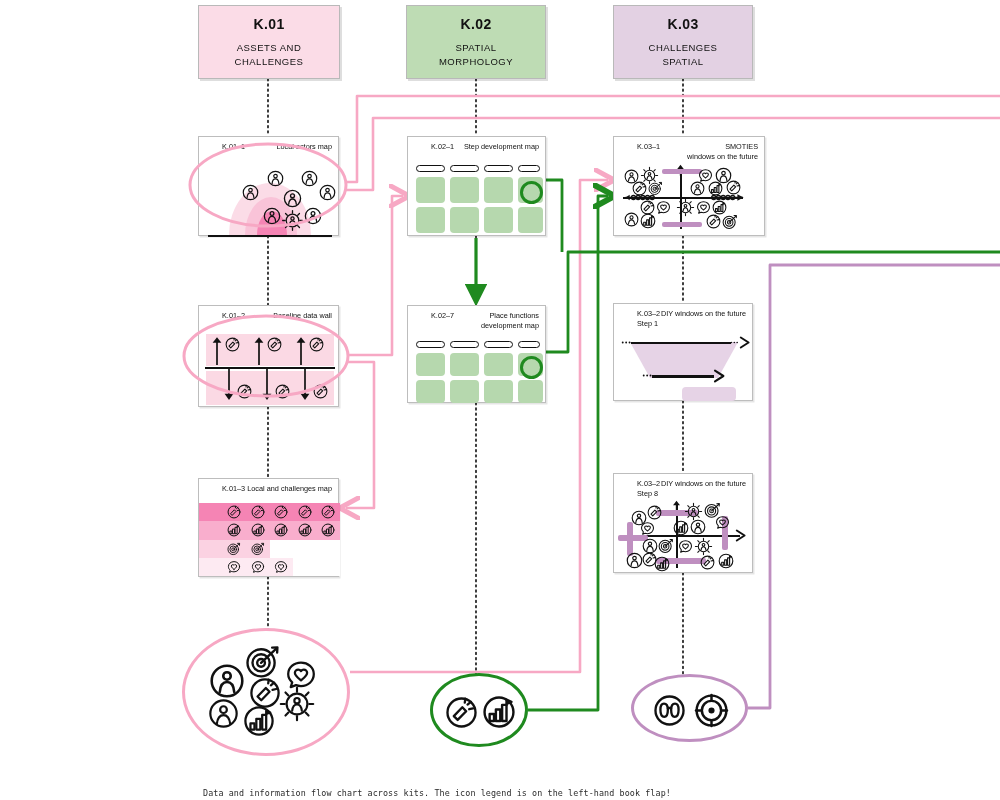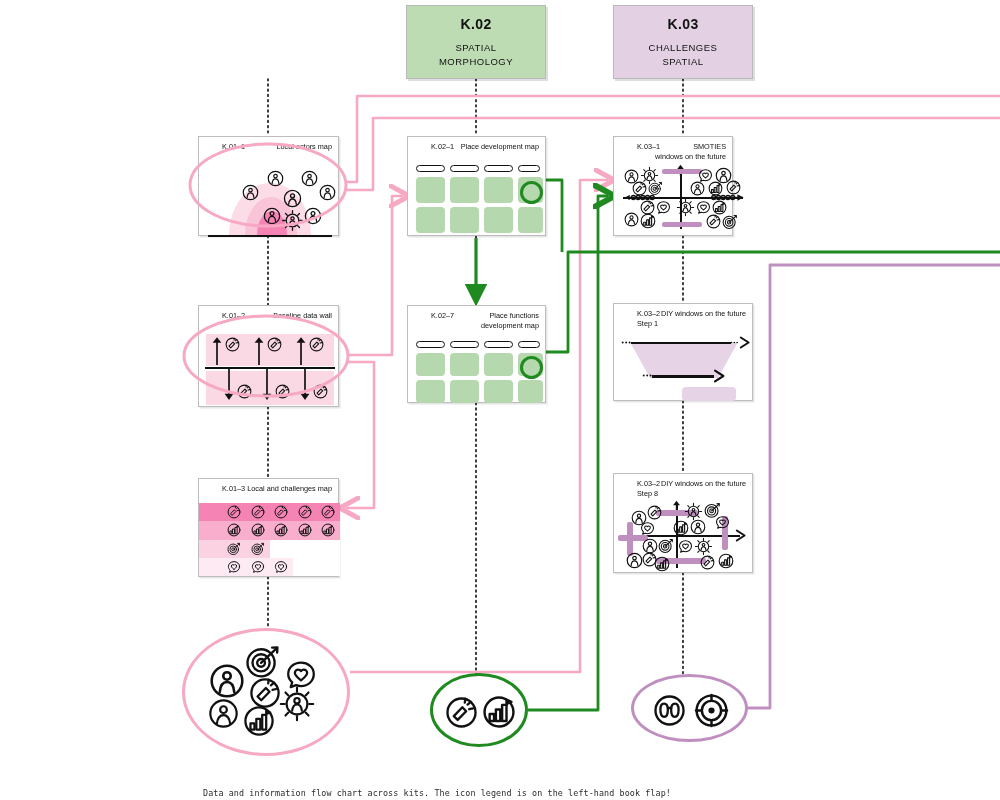--- a/index.html
+++ b/index.html
@@ -107,20 +107,27 @@
       <path d="M536,352 L568,352 L568,252 L1000,252"></path>
 
       <path d="M528,710 L598,710 L598,196 L608,196" marker-end="url(#mkGreen)"></path>
     </g>
 
     <g fill="none" stroke="#bf8fc0" stroke-width="2.8" stroke-linejoin="round">
       <path d="M748,708 L770,708 L770,265 L1000,265"></path>
     </g>
   </svg>
 
+  <div class="kit" style="left:198px;top:5px;width:142px;height:74px;background:#fbdce7;">
+    <div class="code">K.01</div>
+    <div class="nm">
+      <div>ASSETS AND</div>
+      <div>CHALLENGES</div>
+    </div>
+  </div>
 
   <div class="kit" style="left:406px;top:5px;width:140px;height:74px;background:#bedcb4;">
     <div class="code">K.02</div>
     <div class="nm">
       <div>SPATIAL</div>
       <div>MORPHOLOGY</div>
     </div>
   </div>
 
   <div class="kit" style="left:613px;top:5px;width:140px;height:74px;background:#e3d1e3;">
@@ -517,21 +524,21 @@
             </span>
           </div>
           <div class="cell" style="background: rgb(255, 255, 255); position: relative;"></div>
           <div class="cell" style="background: rgb(255, 255, 255); position: relative;"></div>
         </div>
     </div>
   </div>
 
   <div class="card" style="left:407px;top:136px;width:139px;height:100px;">
     <div class="cid">K.02–1</div>
-    <div class="ctitle">Place development map</div>
+    <div class="ctitle">Step development map</div>
     <div class="body">
       <div class="pill" style="left:8px;top:6px;width:29px;height:7px;"></div>
       <div class="pill" style="left:42px;top:6px;width:29px;height:7px;"></div>
       <div class="pill" style="left:76px;top:6px;width:29px;height:7px;"></div>
       <div class="pill" style="left:110px;top:6px;width:22px;height:7px;"></div>
 
       <div class="sq" style="left:8px;top:18px;width:29px;height:26px;"></div>
       <div class="sq" style="left:42px;top:18px;width:29px;height:26px;"></div>
       <div class="sq" style="left:76px;top:18px;width:29px;height:26px;"></div>
       <div class="sq" style="left:110px;top:18px;width:25px;height:26px;"></div>
@@ -562,21 +569,21 @@
       <div class="sq" style="left:110px;top:15px;width:25px;height:23px;"></div>
       <div class="sq" style="left:8px;top:42px;width:29px;height:23px;"></div>
       <div class="sq" style="left:42px;top:42px;width:29px;height:23px;"></div>
       <div class="sq" style="left:76px;top:42px;width:29px;height:23px;"></div>
       <div class="sq" style="left:110px;top:42px;width:25px;height:23px;"></div>
 
       <div class="ring" style="left:112px;top:18px;width:17px;height:17px;"></div>
     </div>
   </div>
 
-  <div class="card" style="left:613px;top:136px;width:120px;height:100px;">
+  <div class="card" style="left:613px;top:136px;width:152px;height:100px;">
     <div class="cid">K.03–1</div>
     <div class="ctitle">
       <div>SMOTIES</div>
       <div>windows on the future</div>
     </div>
     <div class="body" style="top:30px;">
 
       <div class="axv" style="left:66px;top:2px;height:60px;"></div>
       <span class="ic ico" style="left:60px;top:-3px;width:13px;height:12px;">
           <svg viewBox="0 0 14 14" width="100%" height="100%">

